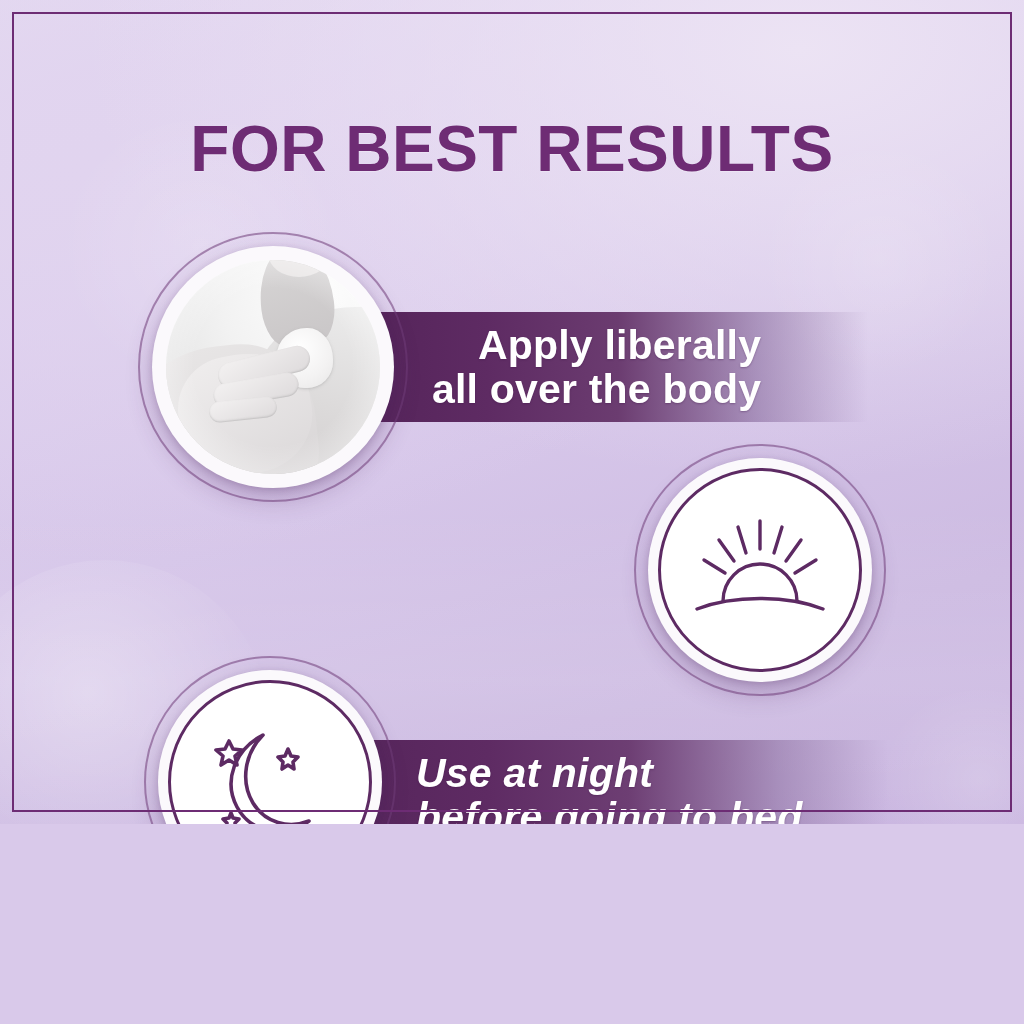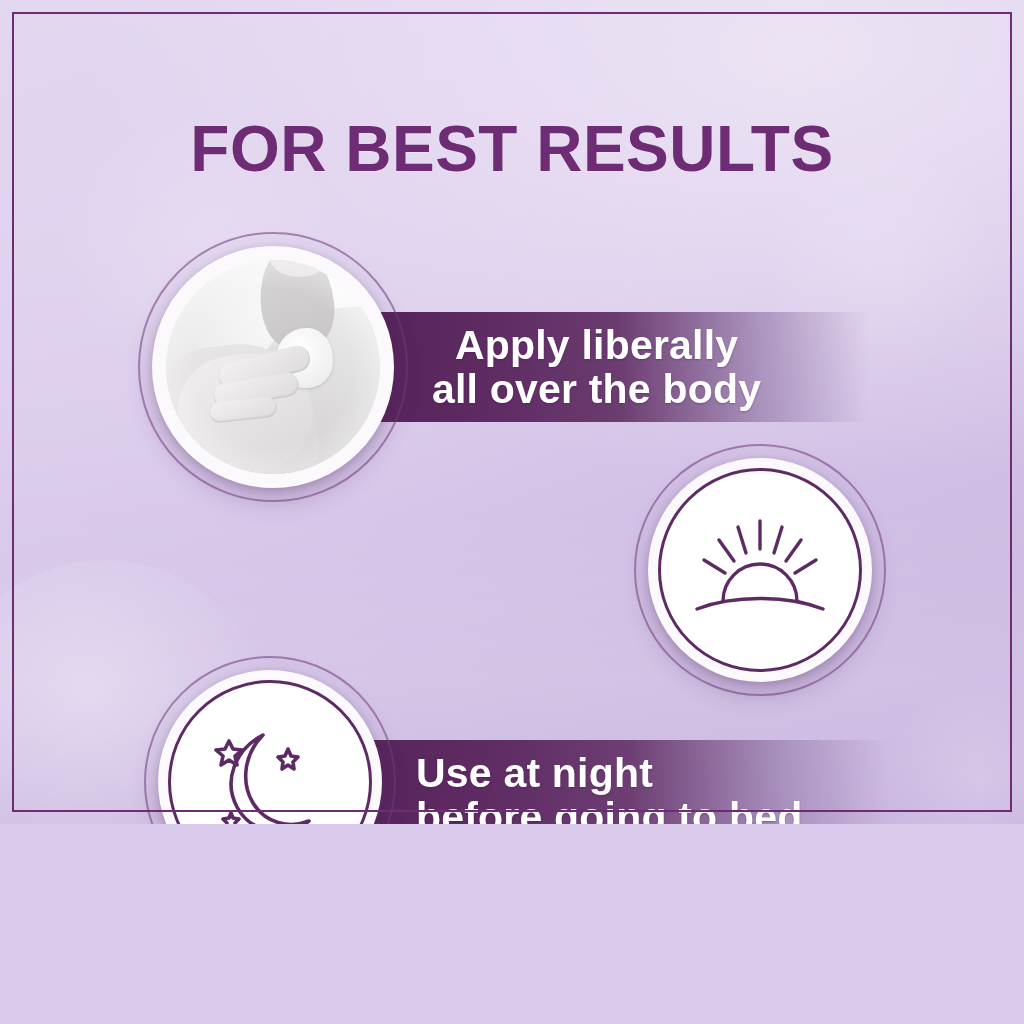--- a/index.html
+++ b/index.html
@@ -70,35 +70,36 @@
     white-space:pre-line;
     text-shadow:0 1px 2px rgba(60,20,70,.35);
   }
 
   
   .band1{
     left:368px;top:312px;width:500px;
     background:linear-gradient(90deg,#55245a 0%,#5e2b63 24%,#6b3c70 50%,rgba(129,98,150,.55) 78%,rgba(190,170,210,0) 100%);
     padding-left:64px;
   }
-  .band1 .txt{text-align:center;}
+  .band1 .txt{text-align:right;}
 
   
   .band2{
     left:144px;top:520px;width:500px;
     background:linear-gradient(90deg,rgba(190,170,210,0) 0%,rgba(140,110,160,.45) 20%,#73487a 52%,#5d2a63 80%,#4e2056 100%);
     padding-right:46px;justify-content:flex-end;
   }
   .band2 .txt{text-align:right;}
 
   
   .band3{
     left:348px;top:740px;width:540px;
     background:linear-gradient(90deg,#56255b 0%,#5e2b63 26%,#6d3e73 52%,rgba(132,101,152,.50) 80%,rgba(190,170,210,0) 100%);
     padding-left:68px;
+    font-style:italic;
   }
   .band3 .txt{text-align:left;}
 
   
   .medallion{
     position:absolute;
     border-radius:50%;
     background:#fbf9fc;
     box-shadow:0 10px 26px rgba(80,40,95,.30),
                0 2px 6px rgba(80,40,95,.18);

